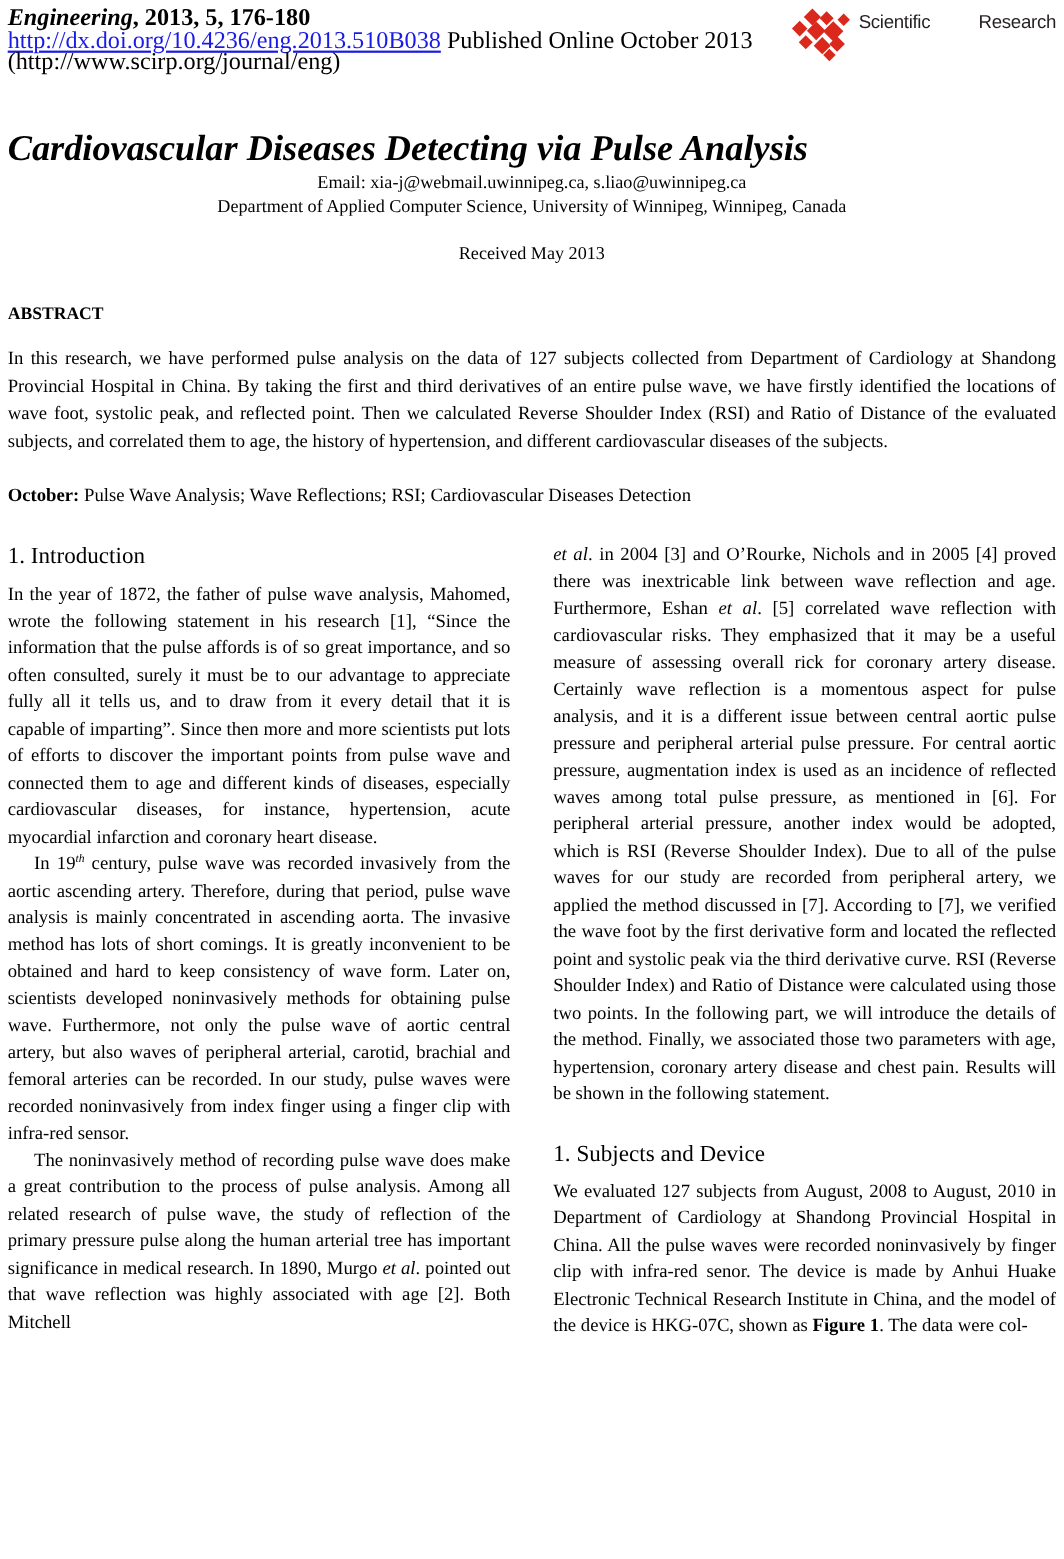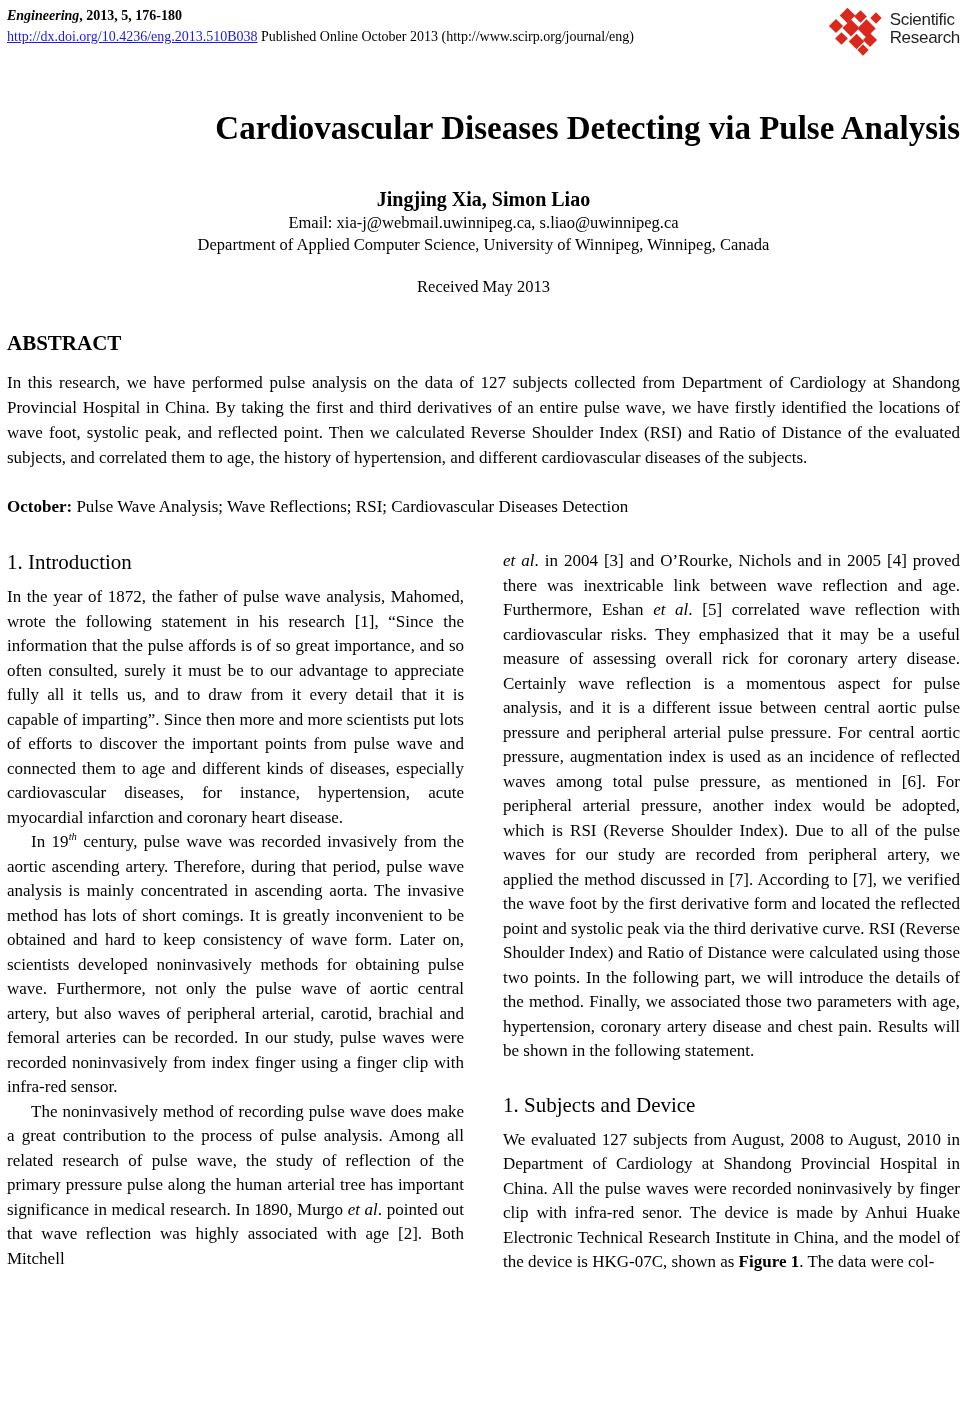--- a/index.html
+++ b/index.html
@@ -15,50 +15,50 @@
     background:#ffffff;
     color:var(--ink);
     font-family:"Liberation Serif", serif;
     position:relative;
     overflow:hidden;
   }
   .page{padding:6px 7px 0 7px;position:relative;height:100%;}
 
   
   header{display:flex;justify-content:space-between;align-items:flex-start;}
-  .hdr-left{font-size:14px;line-height:19px;}
+  .hdr-left{font-size:22px;line-height:19px;}
   .hdr-line1{font-weight:bold;}
   .hdr-line1 .jname{font-style:italic;}
   .hdr-line2{margin-top:2px;}
   a.doi{color:var(--link);text-decoration:underline;cursor:pointer;}
 
   .logo{display:flex;align-items:flex-start;gap:4px;margin-top:2px;}
   .diamonds{position:relative;width:58px;height:50px;flex:0 0 auto;}
   .diamonds span{position:absolute;background:var(--logo-red);transform:rotate(45deg);}
   .d1{left:14px;top:2px;width:11px;height:11px;}
   .d2{left:28px;top:4px;width:9px;height:9px;}
   .d3{left:3px;top:13px;width:10px;height:10px;}
   .d4{left:17px;top:14px;width:12px;height:12px;}
   .d5{left:32px;top:14px;width:13px;height:13px;}
   .d6{left:9px;top:26px;width:9px;height:9px;}
   .d7{left:23px;top:28px;width:11px;height:11px;}
   .d8{left:37px;top:27px;width:10px;height:10px;}
   .d9{left:31px;top:38px;width:8px;height:8px;}
   .d10{left:44px;top:6px;width:8px;height:8px;}
-  .logo-text{display:flex;flex-direction:column;font-family:"Liberation Sans",sans-serif;
-    font-size:17px;line-height:18px;color:var(--logo-ink);letter-spacing:-0.3px;margin-top:3px;}
+  .logo-text{display:flex;flex-direction:row;font-family:"Liberation Sans",sans-serif;
+    font-size:17px;line-height:18px;color:var(--logo-ink);letter-spacing:-0.3px;margin-top:3px;gap:44px;}
 
   
-  h1{font-size:33px;font-weight:bold;text-align:right;margin:50px 0 0 0;line-height:40px;}
+  h1{font-size:33px;font-weight:bold;text-align:left;margin:50px 0 0 0;line-height:40px;font-style:italic;}
   .authors{font-size:20px;font-weight:bold;text-align:center;margin-top:38px;line-height:26px;}
   .affil{font-size:16.5px;text-align:center;line-height:22px;}
   .received{font-size:16.5px;text-align:center;margin-top:20px;line-height:22px;}
 
   
-  h2.abs-h{font-size:21px;font-weight:bold;margin:32px 0 14px 0;line-height:26px;}
+  h2.abs-h{font-size:16px;font-weight:bold;margin:32px 0 14px 0;line-height:26px;}
   p.abs{font-size:17px;line-height:25px;text-align:justify;margin:0;}
   p.kw{font-size:17px;line-height:25px;margin:24px 0 0 0;}
 
   
   .cols{display:flex;gap:39px;margin-top:30px;}
   .col{flex:0 0 457px;width:457px;}
   .col h2{font-size:21px;font-weight:normal;margin:28px 0 10px 0;line-height:26px;}
   .col h2:first-child{margin-top:0;}
   .col p{font-size:17px;line-height:24.5px;text-align:justify;margin:0;}
   .col p.indent{text-indent:24px;}
@@ -98,21 +98,20 @@
       </div>
       <div class="logo-text">
         <span>Scientific</span>
         <span>Research</span>
       </div>
     </div>
   </header>
 
   <h1>Cardiovascular Diseases Detecting via Pulse Analysis</h1>
 
-  <div class="authors">Jingjing Xia, Simon Liao</div>
   <div class="affil">Email: xia-j@webmail.uwinnipeg.ca, s.liao@uwinnipeg.ca</div>
   <div class="affil">Department of Applied Computer Science, University of Winnipeg, Winnipeg, Canada</div>
   <div class="received">Received May 2013</div>
 
   <h2 class="abs-h">ABSTRACT</h2>
   <p class="abs">In this research, we have performed pulse analysis on the data of 127 subjects collected from Department of Cardiology at Shandong Provincial Hospital in China. By taking the first and third derivatives of an entire pulse wave, we have firstly identified the locations of wave foot, systolic peak, and reflected point. Then we calculated Reverse Shoulder Index (RSI) and Ratio of Distance of the evaluated subjects, and correlated them to age, the history of hypertension, and different cardiovascular diseases of the subjects.</p>
   <p class="kw"><b>October:</b><span> Pulse Wave Analysis; Wave Reflections; RSI; Cardiovascular Diseases Detection</span></p>
 
   <div class="cols">
     <div class="col">

